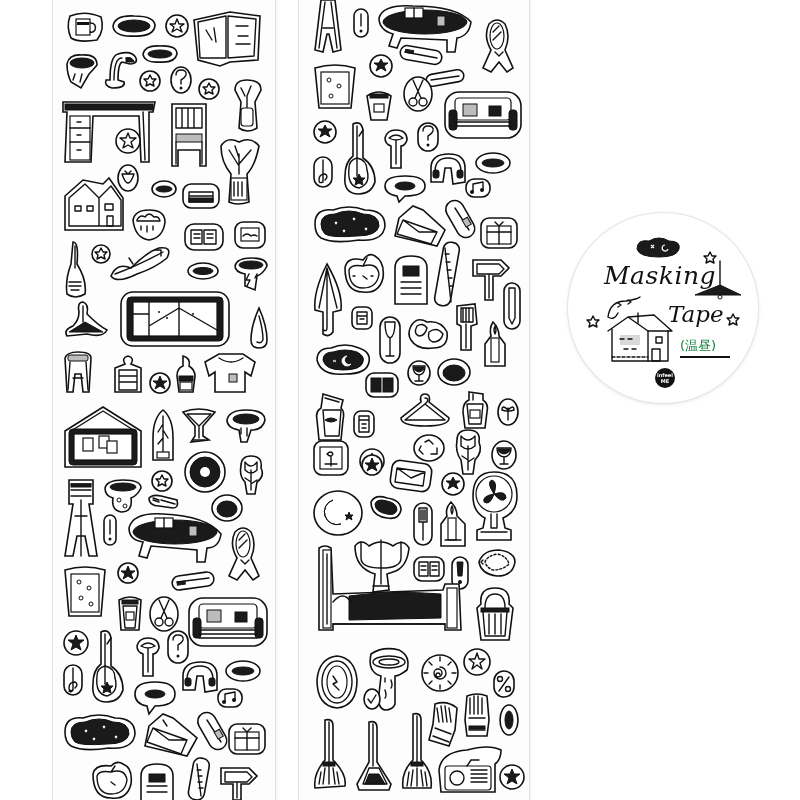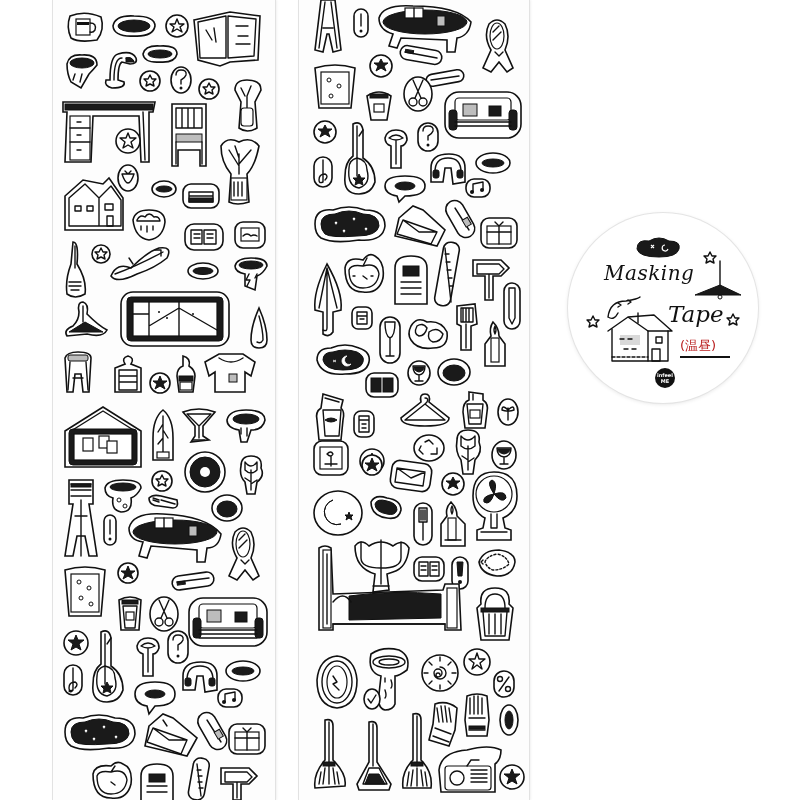--- a/index.html
+++ b/index.html
@@ -8,23 +8,23 @@
   #strip-left{left:52px;width:222px;}
   #strip-right{left:298px;width:230px;}
   .st{position:absolute;}
   .st svg{display:block;overflow:visible;}
   .cut{fill:#fff;stroke:#111;stroke-width:1.6;}
   .ink{fill:#1a1a1a;stroke:#111;stroke-width:1;}
   .line{fill:none;stroke:#111;stroke-width:1.4;stroke-linecap:round;stroke-linejoin:round;}
   .lt{fill:#fff;stroke:#111;stroke-width:1.2;}
   .gray{fill:#bdbdbd;stroke:#111;stroke-width:1;}
   #disc{position:absolute;left:568px;top:213px;width:190px;height:190px;border-radius:50%;background:#fff;box-shadow:0 0 0 1px #e4e4e4,0 1px 4px rgba(0,0,0,0.12);}
-  #disc-title1{position:absolute;left:36px;top:48px;font-family:"DejaVu Serif",serif;font-style:italic;font-size:20px;color:#111;letter-spacing:0.5px;}
+  #disc-title1{position:absolute;left:36px;top:48px;font-family:"DejaVu Serif",serif;font-style:italic;font-size:25px;color:#111;letter-spacing:0.5px;}
   #disc-title2{position:absolute;left:100px;top:88px;font-family:"DejaVu Serif",serif;font-style:italic;font-size:23px;color:#111;}
-  #disc-sub{position:absolute;left:112px;top:124px;font-size:13px;color:#b91c1c;}
+  #disc-sub{position:absolute;left:112px;top:124px;font-size:13px;color:#15803d;}
   #disc-underline{position:absolute;left:112px;top:143px;width:50px;height:2px;background:#111;}
   #brand{position:absolute;left:87px;top:155px;width:20px;height:20px;border-radius:50%;background:#111;color:#fff;font-size:5px;line-height:6px;text-align:center;display:flex;flex-direction:column;justify-content:center;}
   #brand span{display:block;font-weight:bold;}
 </style>
 </head>
 <body>
 
 <div id="strip-left" class="strip">
 
   <div class="st" style="left:14px;top:12px">

